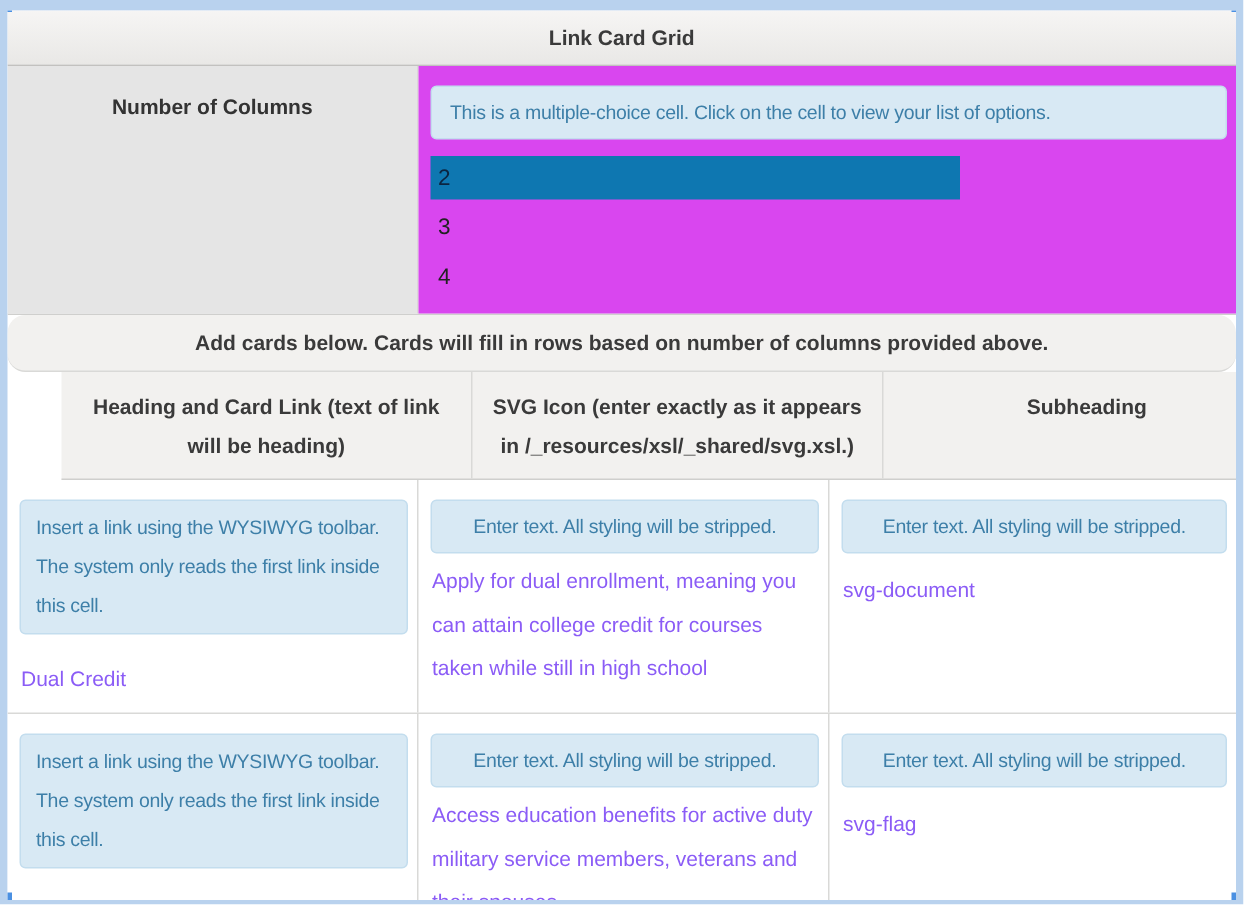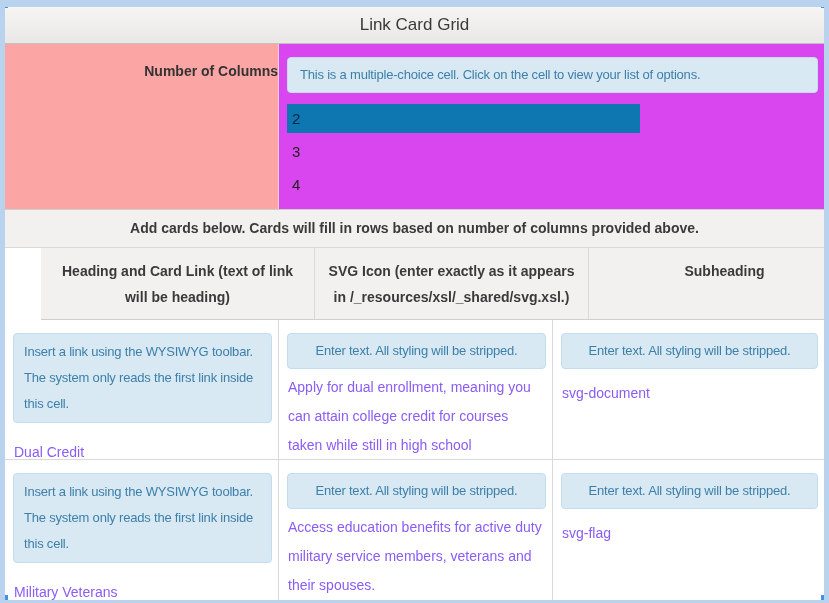--- a/index.html
+++ b/index.html
@@ -27,29 +27,29 @@
   .handle{position:absolute;width:8px;height:8px;background:var(--handle);z-index:10;}
   .handle.tl{top:-7px;left:-5px;}
   .handle.tr{top:-7px;right:-5px;}
   .handle.bl{bottom:-3px;left:-5px;}
   .handle.br{bottom:-3px;right:-5px;}
 
   .titlebar{
     height:37px;line-height:36px;text-align:center;
     background:linear-gradient(to bottom,#f6f5f4 0%,#e9e8e6 100%);
     border-bottom:1px solid #c2c1bf;
-    font-size:17px;font-weight:normal;color:#3a3a3a;
+    font-size:14px;font-weight:bold;color:#3a3a3a;
   }
 
   .row{display:flex;width:100%;}
   .row-cols{height:166px;border-bottom:1px solid #cfcfcd;}
   .label-cell{
-    width:274px;flex:0 0 274px;background:#fca5a5;
+    width:274px;flex:0 0 274px;background:#e5e5e5;
     border-right:1px solid var(--cell-border);
-    text-align:right;padding-top:19px;
+    text-align:center;padding-top:19px;
     font-size:14px;font-weight:bold;color:#333;
   }
   .choice-cell{flex:1;background:#d946ef;}
 
   .hintbox{
     margin:13px 6px 0 8px;background:var(--hint-bg);
     border:1px solid var(--hint-border);border-radius:4px;
     color:var(--hint-text);font-size:13px;letter-spacing:-0.2px;
   }
   .hintbox.oneline{height:36px;line-height:34px;text-align:center;overflow:hidden;padding:0 8px;}
@@ -59,31 +59,31 @@
   .options{margin-top:11px;}
   .option{
     height:29px;line-height:29px;margin:0 0 4px 8px;padding-left:5px;
     width:353px;font-size:15px;color:#222;cursor:pointer;
   }
   .option.selected{background:var(--accent);color:#0b2440;}
 
   .instr-row{
     height:38px;line-height:36px;background:var(--header-bg);
     border-bottom:1px solid var(--cell-border);
-    text-align:center;font-size:14px;font-weight:bold;color:#3a3a3a;
+    text-align:center;font-size:14px;font-weight:bold;color:#3a3a3a;border-radius:12px;
   }
   .head-row{height:72px;background:var(--header-bg);border-bottom:1px solid #cfcfcd;margin-left:36px;}
   .head-cell{
     flex:0 0 274px;width:274px;border-right:1px solid var(--cell-border);
     text-align:center;padding:10px 10px 0;
     font-size:14px;font-weight:bold;color:#3a3a3a;line-height:26px;
   }
   .head-cell:last-child{flex:1;border-right:none;}
 
-  .card-row{height:140px;border-bottom:1px solid var(--cell-border);background:#fff;}
+  .card-row{height:156px;border-bottom:1px solid var(--cell-border);background:#fff;}
   .card-row:last-of-type{border-bottom:none;}
   .card-cell{
     flex:0 0 274px;width:274px;border-right:1px solid var(--cell-border);
     overflow:hidden;cursor:text;
   }
   .card-cell:last-child{flex:1;border-right:none;}
   .cellvalue{margin:0 8px 0 9px;font-size:14px;color:#8b5cf6;line-height:29px;}
   .value-heading{margin-top:15px;}
   .value-para{margin-top:4px;}
   .value-icon{margin-top:10px;}

